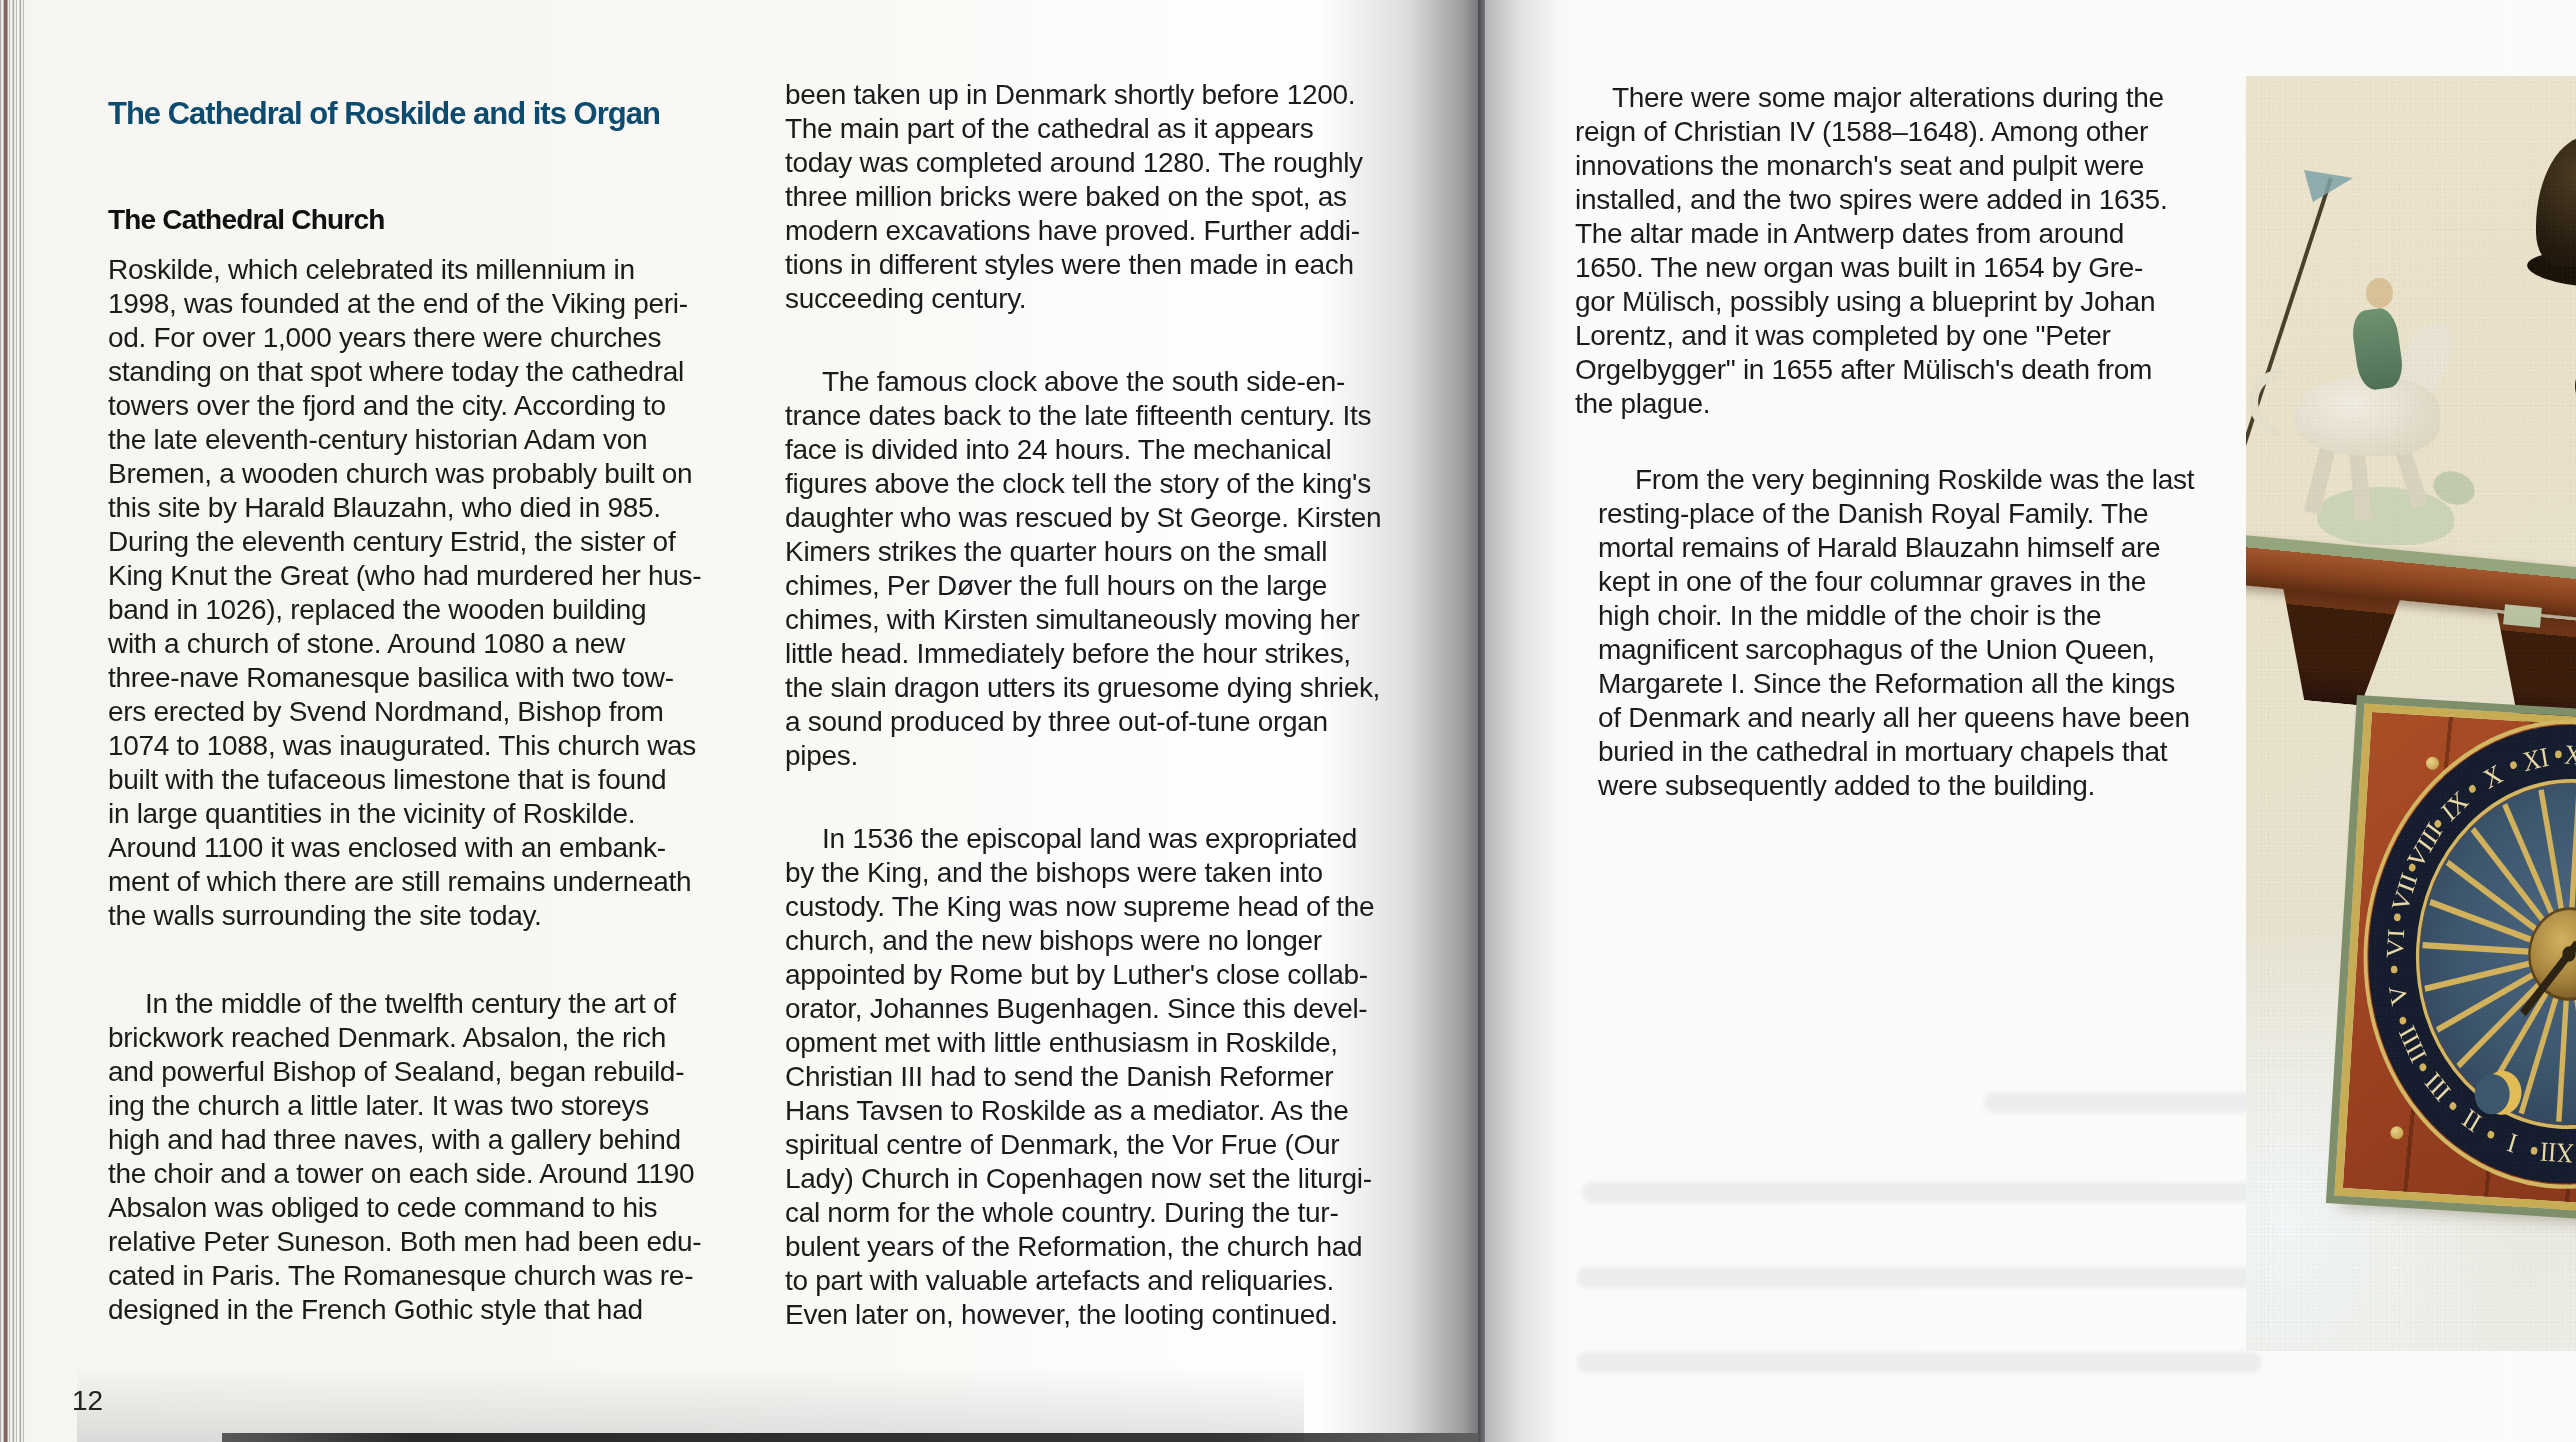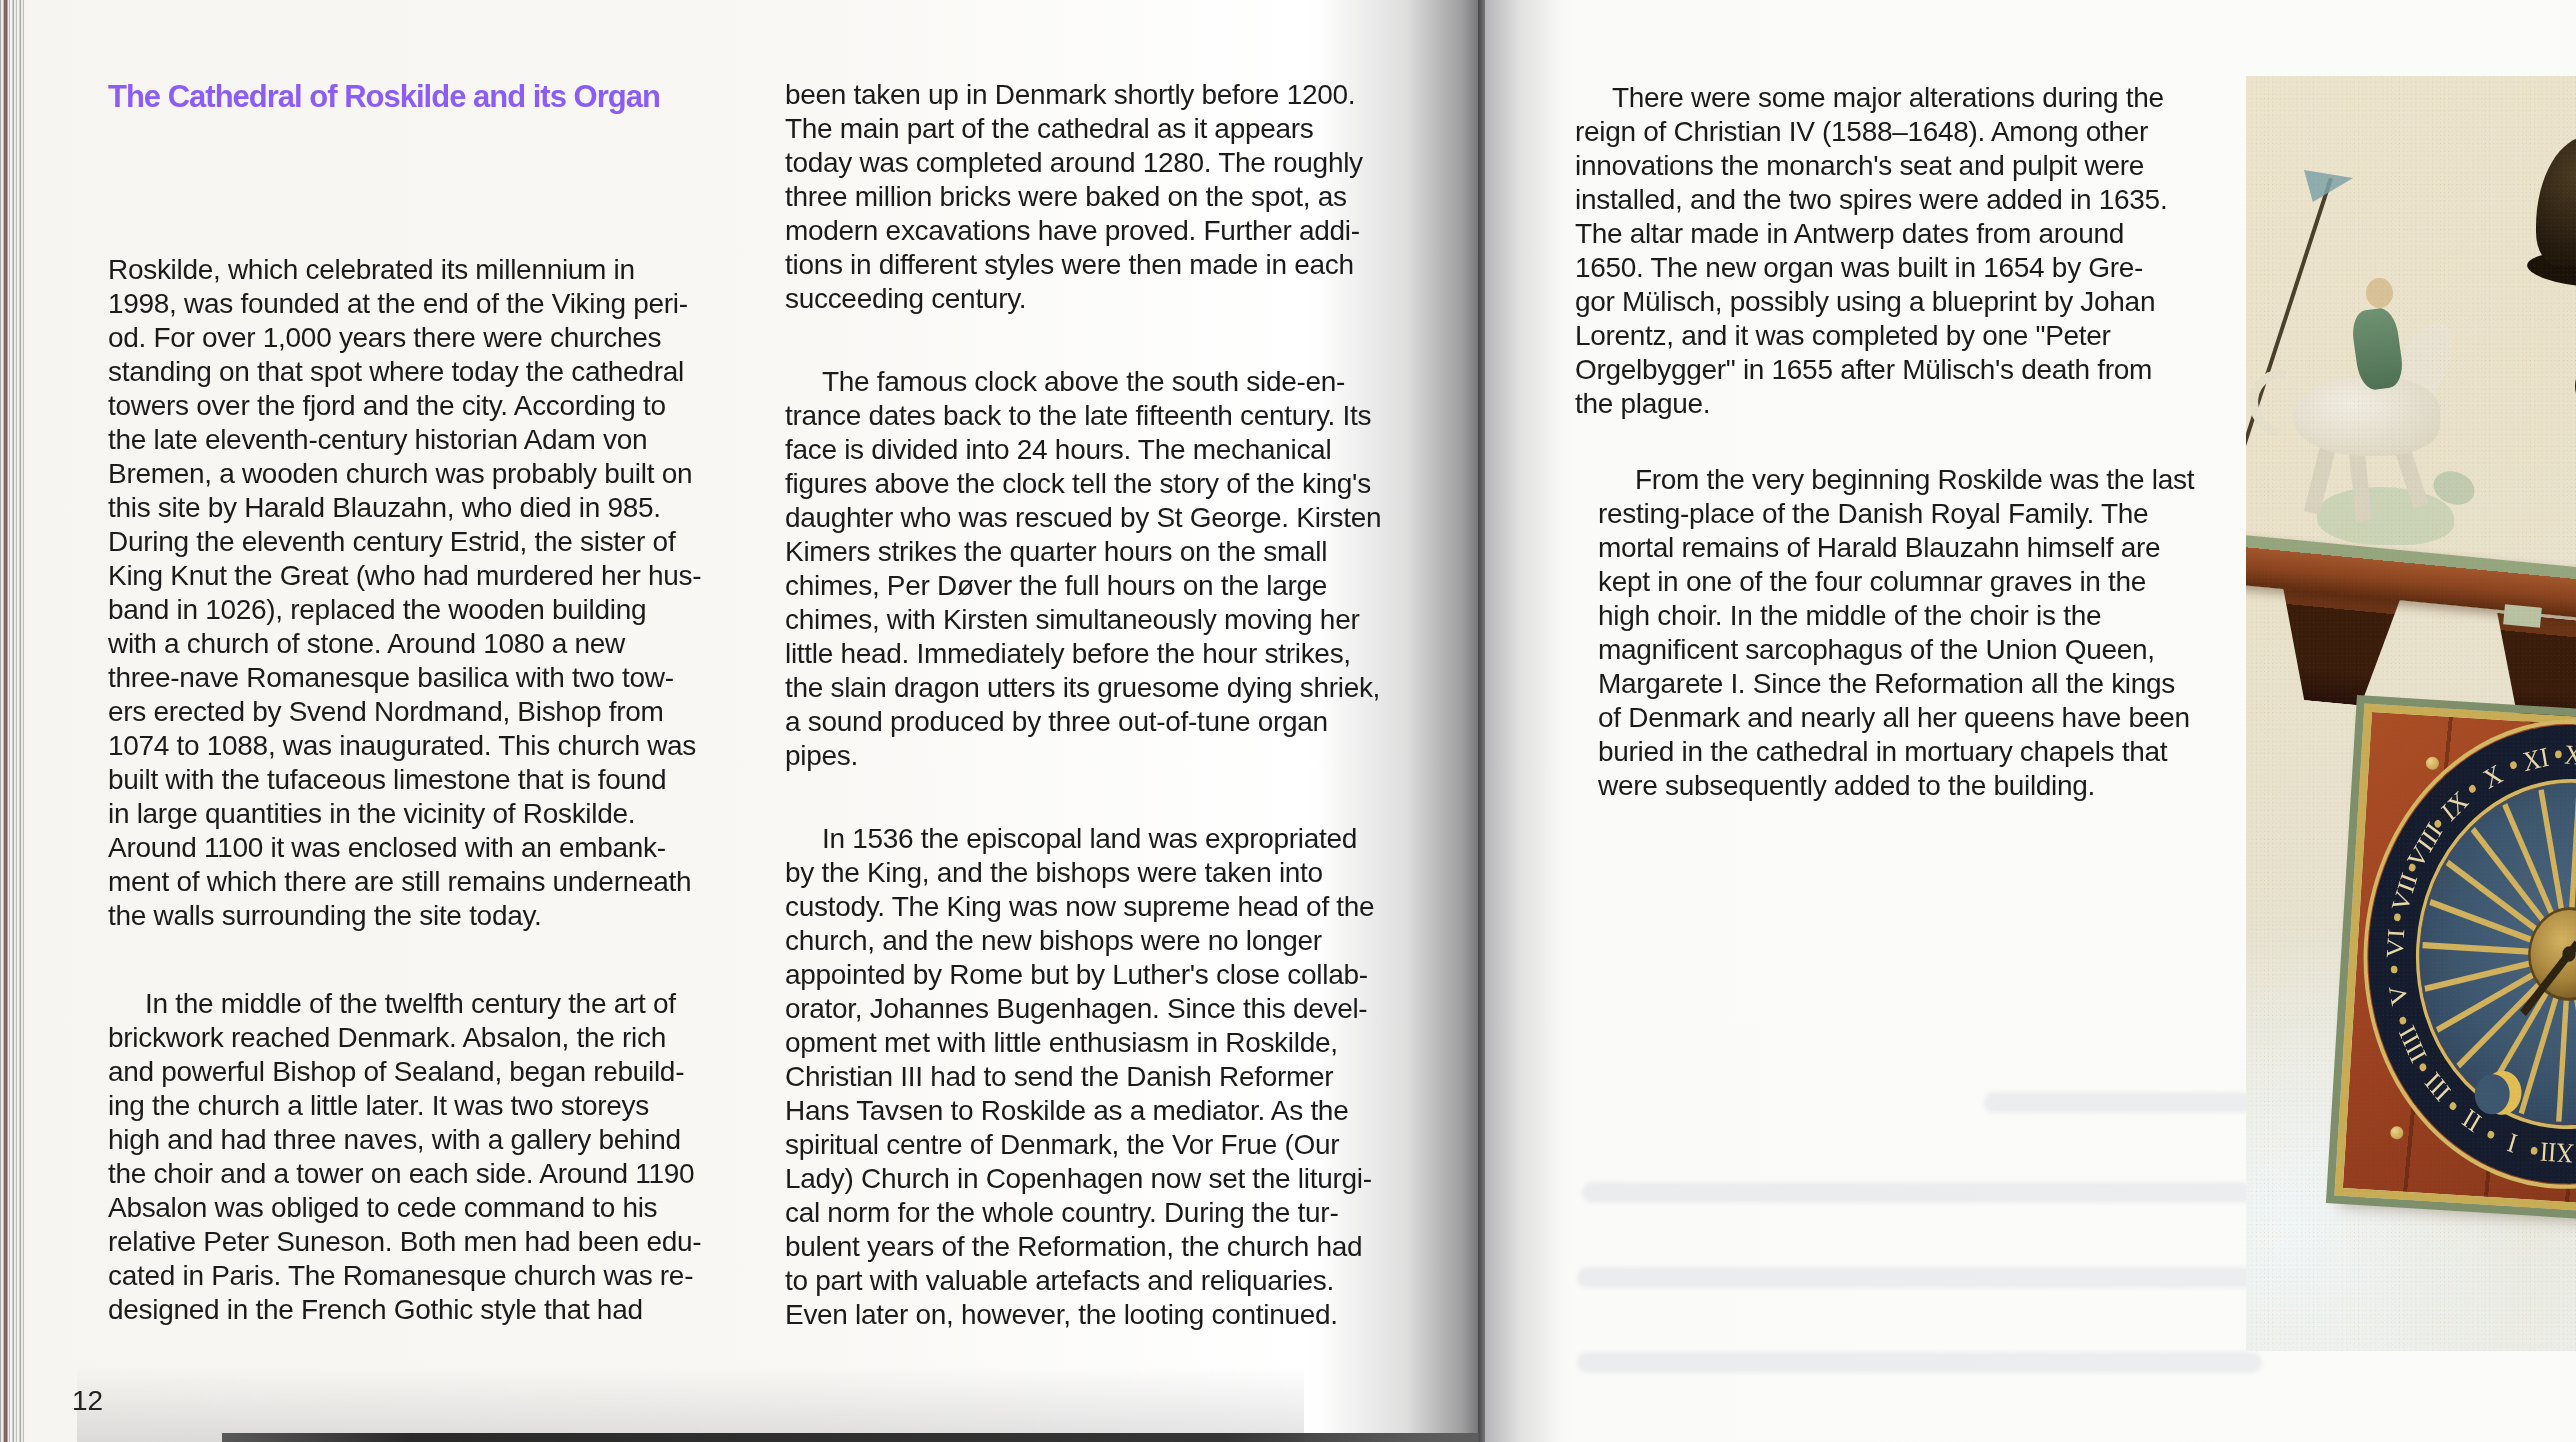--- a/index.html
+++ b/index.html
@@ -17,22 +17,22 @@
     background:linear-gradient(90deg,#efefee 0%,#fafaf8 6%,#fbfbf9 70%,#f4f4f2 97%,#e4e4e2 100%);}
   .gutter-shadow-left{position:absolute;left:1319px;top:0;width:159px;height:1443px;
     background:linear-gradient(90deg,rgba(90,90,95,0) 0%,rgba(90,90,95,.16) 55%,rgba(55,55,60,.45) 90%,rgba(40,40,45,.6) 100%);}
   .gutter-line{position:absolute;left:1478px;top:0;width:7.2px;height:1443px;
     background:linear-gradient(90deg,#46464a,#77777a);}
   .gutter-shadow-right{position:absolute;left:1485px;top:0;width:77px;height:1443px;
     background:linear-gradient(90deg,rgba(110,110,116,.45),rgba(140,140,146,.18) 45%,rgba(140,140,146,0));}
   .bottom-band{position:absolute;left:222px;top:1433px;width:1257px;height:9.8px;
     background:linear-gradient(90deg,#4a4a4a,#161616 15%,#222 80%,#5a5a5a);opacity:.9;}
   
-  .page-title{position:absolute;left:108px;top:58px;width:670px;font-size:31px;font-weight:bold;
-    letter-spacing:-1px;color:#8b5cf6;}
+  .page-title{position:absolute;left:108px;top:75px;width:670px;font-size:31px;font-weight:bold;
+    letter-spacing:-1px;color:#0c4a6e;}
   .section-heading{position:absolute;left:108px;top:181px;width:670px;font-size:28px;font-weight:bold;
     letter-spacing:-0.8px;color:#111;}
   .col{position:absolute;font-size:28px;line-height:34px;letter-spacing:-0.3px;}
   .col p{margin:0;white-space:pre-line;}
   .col p.indent{text-indent:37px;}
   .col-1{left:108px;top:253px;width:653px;}
   .col-1 p + p{margin-top:54px;}
   .col-2{left:785px;top:78px;width:648px;}
   .col-2 p + p{margin-top:49px;}
   .col-3{left:1575px;top:81px;width:626px;}
@@ -100,20 +100,21 @@
   <div class="book-edge-red"></div>
 
   <div class="page-left"></div>
   <div class="page-right"></div>
   <div class="gutter-shadow-left"></div>
   <div class="gutter-line"></div>
   <div class="gutter-shadow-right"></div>
   <div class="bottom-band"></div>
 
   <h1 class="page-title">The Cathedral of Roskilde and its Organ</h1>
+  <h2 class="section-heading">The Cathedral Church</h2>
 
   <div class="col col-1">
     <p>Roskilde, which celebrated its millennium in
 1998, was founded at the end of the Viking peri-
 od. For over 1,000 years there were churches
 standing on that spot where today the cathedral
 towers over the fjord and the city. According to
 the late eleventh-century historian Adam von
 Bremen, a wooden church was probably built on
 this site by Harald Blauzahn, who died in 985.

